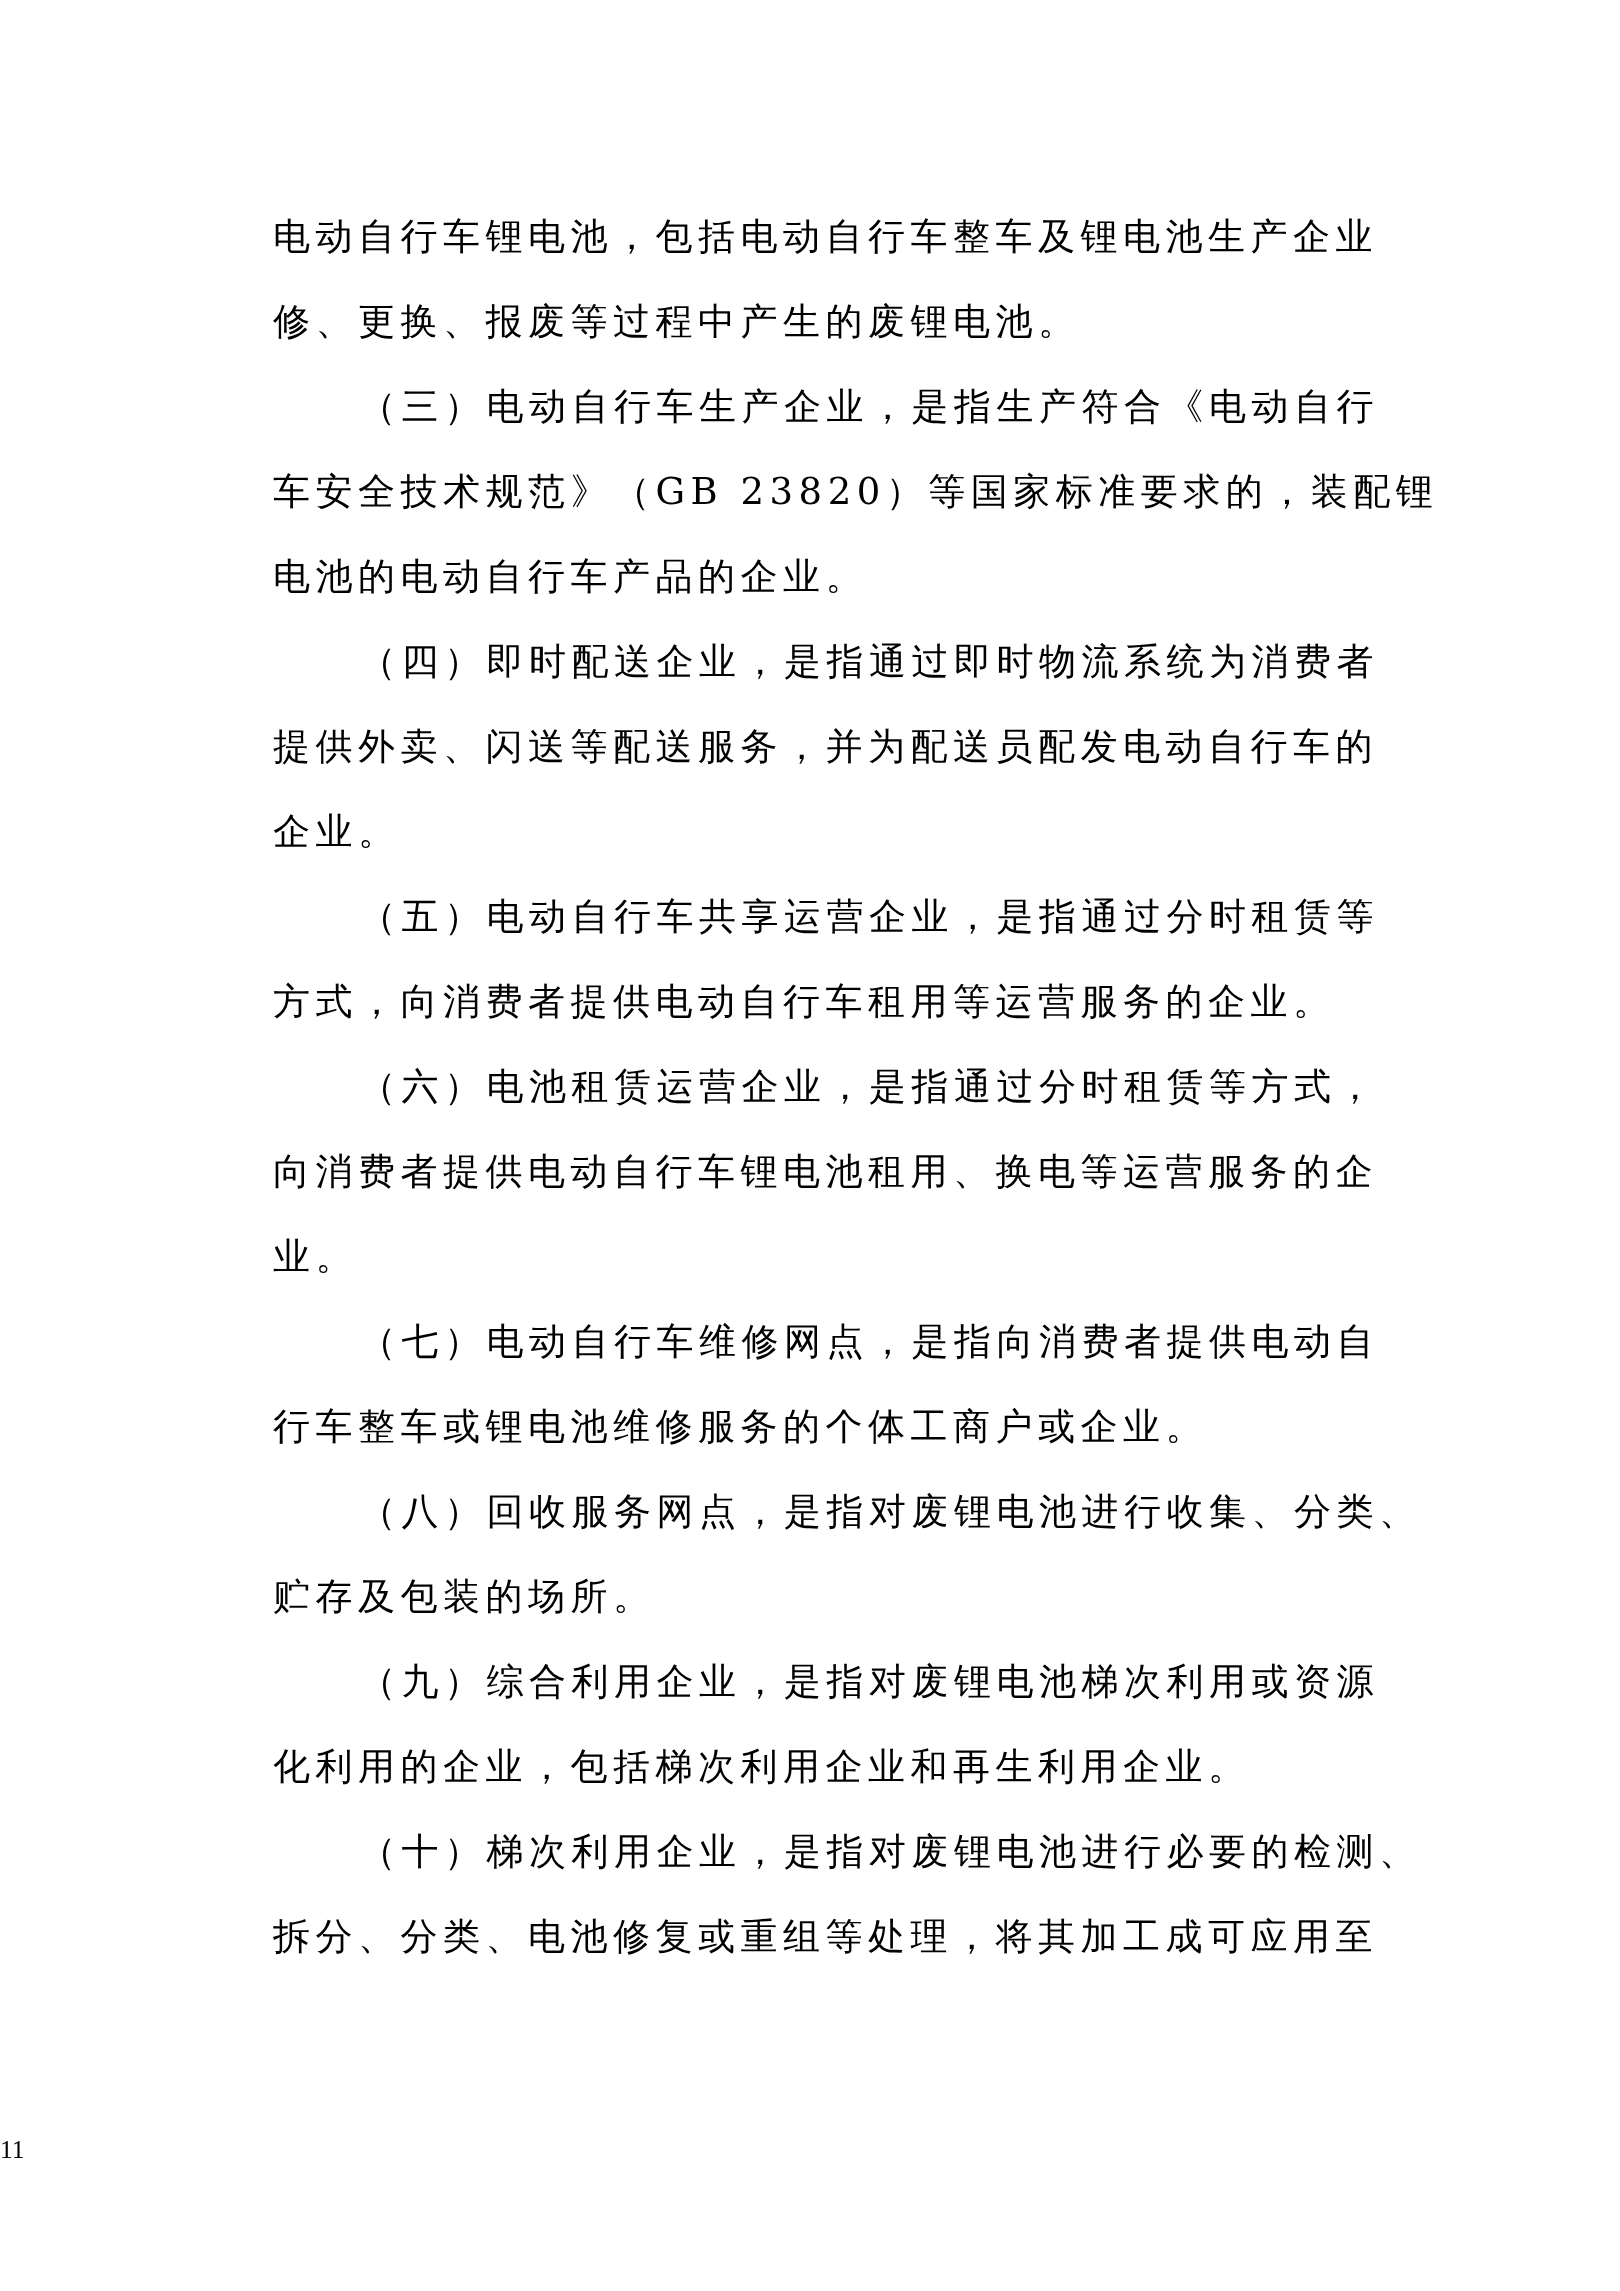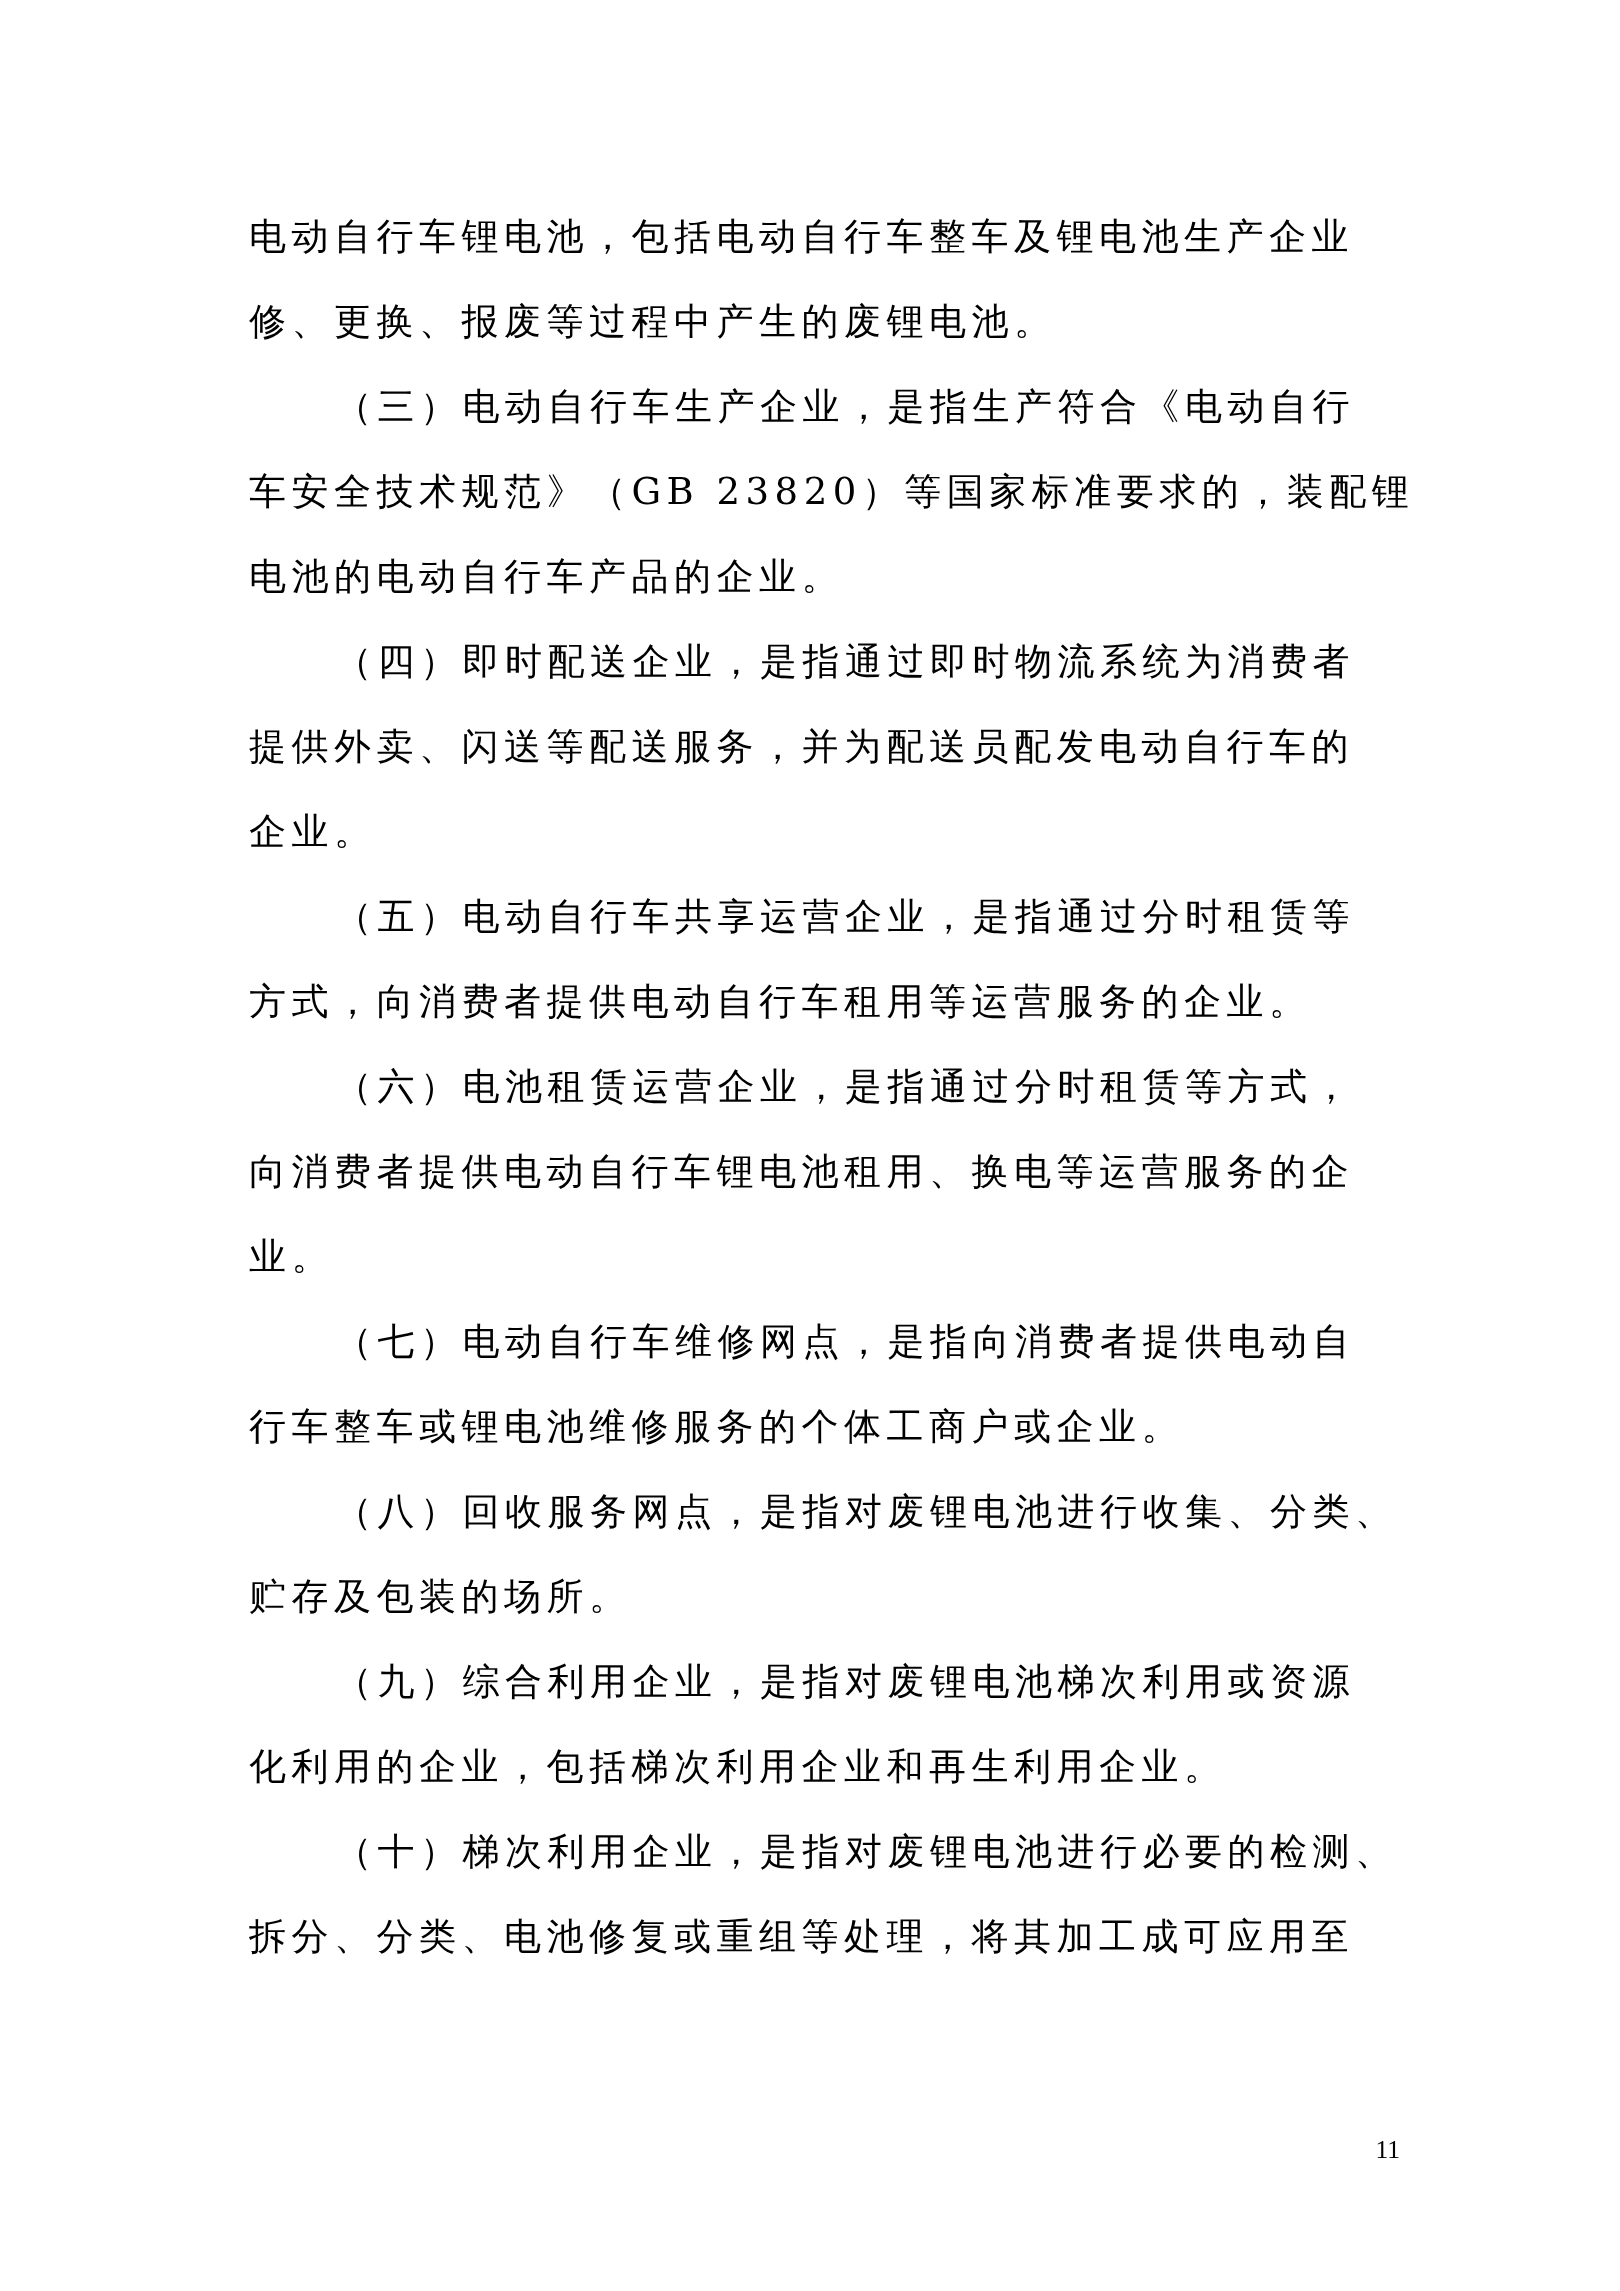--- a/index.html
+++ b/index.html
@@ -29,31 +29,32 @@
     top: 194px;
     width: 1137px;
   }
   .line {
     display: block;
     height: 85px;
     line-height: 85px;
     font-size: 37px;
     letter-spacing: 5.5px;
     white-space: nowrap;
+    margin-left: 24px;
   }
   .line.indent {
     padding-left: 86px;
     font-family: Liberation Serif, serif;
   }
   .page-number {
     position: absolute;
     left: 0;
     width: 1400px;
     top: 2135px;
-    text-align: right;
+    text-align: left;
     font-family: "Liberation Serif", "DejaVu Serif", serif;
     font-size: 25.5px;
     line-height: 29px;
   }
 </style>
 </head>
 <body>
 
 <div class="page">
   <div class="body-text">

